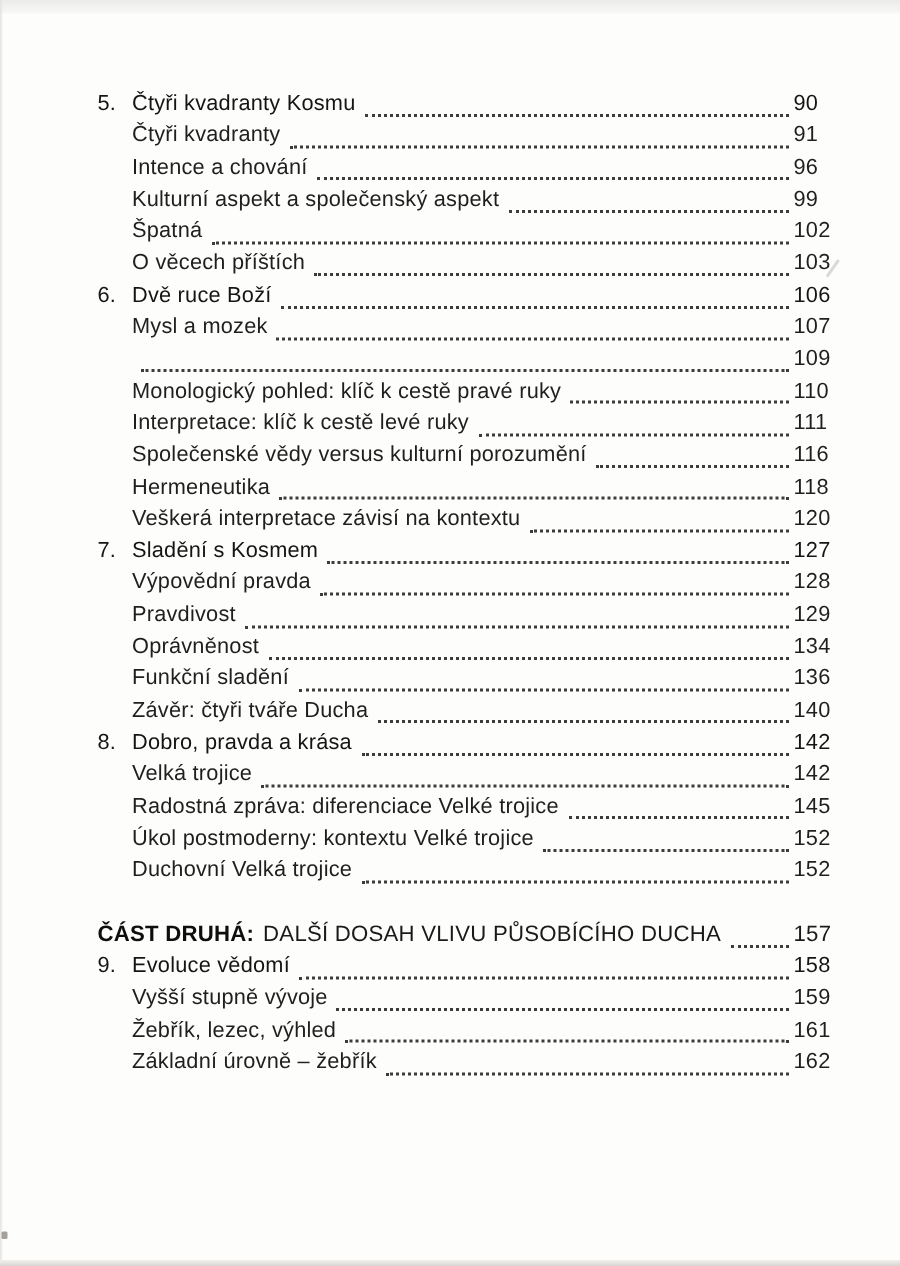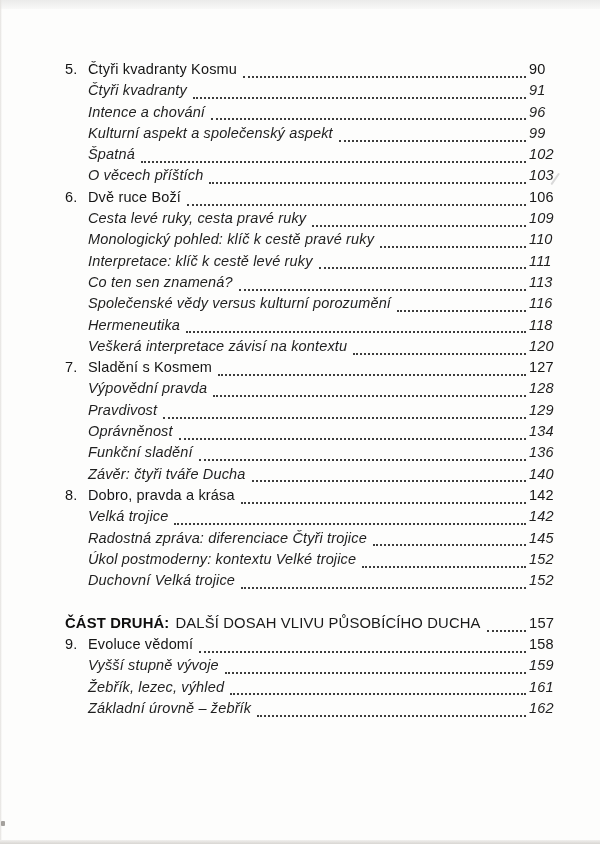--- a/index.html
+++ b/index.html
@@ -47,21 +47,21 @@
   .row .title { flex: none; }
   .row .leader {
     flex: 1 1 auto; min-width: 12px;
     border-bottom: 2px dotted #3c3c3c;
     align-self: flex-end;
     margin: 0 3px 4.5px 6px;
   }
   .row .pg { flex: none; min-width: 26px; }
 
   .row.chapter .title, .row.chapter .num, .row.chapter .pg { color: #151515; }
-  .row.sub .title, .row.sub .pg { font-style: italic; color: #1f1f1f; }
+  .row.sub .title, .row.sub .pg { color: #1f1f1f; }
 
   .row.part { margin-top: 21.3px; font-size: 14.8px; }
   .row.part .label { font-weight: bold; margin-right: 6px; color: #0e0e0e; }
   .row.part .title { color: #1a1a1a; }
 </style>
 </head>
 <body>
 
 <div class="scan-top"></div>
 <div class="scan-left"></div>
@@ -113,48 +113,47 @@
     <div class="row chapter">
     <span class="num">6.</span>
 
     <span class="title">Dvě ruce Boží</span>
     <span class="leader"></span>
     <span class="pg">106</span>
   </div>
     <div class="row sub">
     <span class="num"></span>
 
-    <span class="title">Cesta levé ruky, cesta pravé ruky</span>
+    <span class="title">Mysl a mozek</span>
+    <span class="leader"></span>
+    <span class="pg">107</span>
+  </div>
+    <div class="row sub">
+    <span class="num"></span>
+
     <span class="leader"></span>
     <span class="pg">109</span>
   </div>
     <div class="row sub">
     <span class="num"></span>
 
     <span class="title">Monologický pohled: klíč k cestě pravé ruky</span>
     <span class="leader"></span>
     <span class="pg">110</span>
   </div>
     <div class="row sub">
     <span class="num"></span>
 
     <span class="title">Interpretace: klíč k cestě levé ruky</span>
     <span class="leader"></span>
     <span class="pg">111</span>
   </div>
     <div class="row sub">
     <span class="num"></span>
 
-    <span class="title">Co ten sen znamená?</span>
-    <span class="leader"></span>
-    <span class="pg">113</span>
-  </div>
-    <div class="row sub">
-    <span class="num"></span>
-
     <span class="title">Společenské vědy versus kulturní porozumění</span>
     <span class="leader"></span>
     <span class="pg">116</span>
   </div>
     <div class="row sub">
     <span class="num"></span>
 
     <span class="title">Hermeneutika</span>
     <span class="leader"></span>
     <span class="pg">118</span>
@@ -218,21 +217,21 @@
     <div class="row sub">
     <span class="num"></span>
 
     <span class="title">Velká trojice</span>
     <span class="leader"></span>
     <span class="pg">142</span>
   </div>
     <div class="row sub">
     <span class="num"></span>
 
-    <span class="title">Radostná zpráva: diferenciace Čtyři trojice</span>
+    <span class="title">Radostná zpráva: diferenciace Velké trojice</span>
     <span class="leader"></span>
     <span class="pg">145</span>
   </div>
     <div class="row sub">
     <span class="num"></span>
 
     <span class="title">Úkol postmoderny: kontextu Velké trojice</span>
     <span class="leader"></span>
     <span class="pg">152</span>
   </div>

